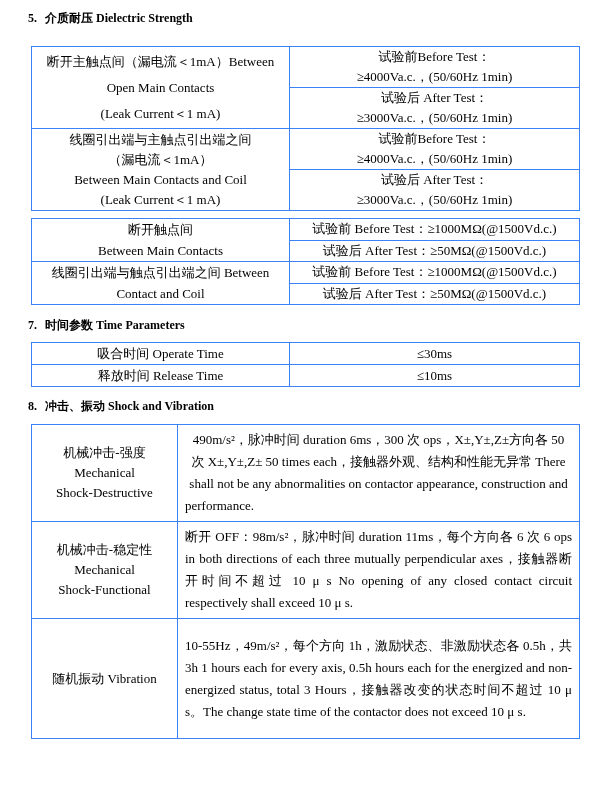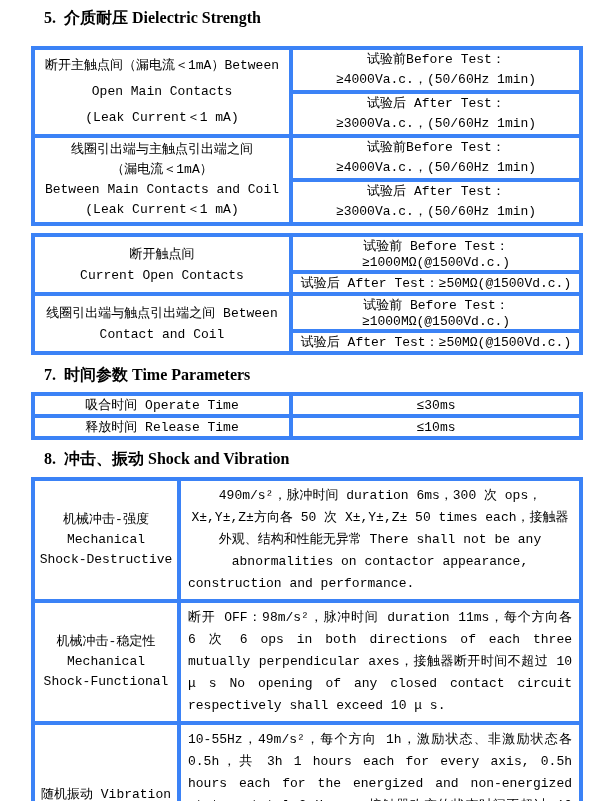--- a/index.html
+++ b/index.html
@@ -1,24 +1,24 @@
 <!DOCTYPE html>
 <html><head>
 <meta charset="utf-8">
 <style>
   * { margin:0; padding:0; box-sizing:border-box; }
   html,body { background:#ffffff; }
   body { font-family:"Liberation Serif","DejaVu Serif",serif; color:#000; }
   .page { width:607px; height:801px; background:#fff; padding-top:8px; overflow:hidden; position:relative; }
 
-  .sec-heading { margin-left:44px; font-size:16px; font-weight:bold; height:20px; line-height:20px; white-space:nowrap; }
+  .sec-heading { margin-left:28px; font-size:12px; font-weight:bold; height:20px; line-height:20px; white-space:nowrap; }
   .sec-heading .num { display:inline-block; margin-right:8px; }
 
   table { border-collapse:collapse; margin-left:31px; table-layout:fixed; }
-  td { border:4px solid #3b82f6; font-size:13px; text-align:center; vertical-align:middle; padding:0 4px;font-family:Liberation Mono, monospace; }
+  td { border:1px solid #3b82f6; font-size:13px; text-align:center; vertical-align:middle; padding:0 4px; }
 
   
   .t5 { width:548px; margin-top:18px; }
   .t5 col.c1 { width:258px; }
   .t5 col.c2 { width:290px; }
   .t5 td { height:40px; }
   .t5 .left3 { line-height:26px; }
   .t5 .left4 { line-height:20px; }
   .t5 .dual div { line-height:20px; }
 
@@ -103,21 +103,21 @@
 
   <table class="t6">
     <colgroup>
         <col class="c1">
         <col class="c2">
       </colgroup>
     <tbody>
         <tr>
       <td rowspan="2" class="left2">
         <div>断开触点间</div>
-        <div>Current Open Contacts</div>
+        <div>Between Main Contacts</div>
       </td>
       <td>试验前 Before Test：≥1000MΩ(@1500Vd.c.)</td>
     </tr>
     <tr>
       <td>试验后 After Test：≥50MΩ(@1500Vd.c.)</td>
     </tr>
     <tr>
       <td rowspan="2" class="left2">
         <div>线圈引出端与触点引出端之间 Between</div>
         <div>Contact and Coil</div>

